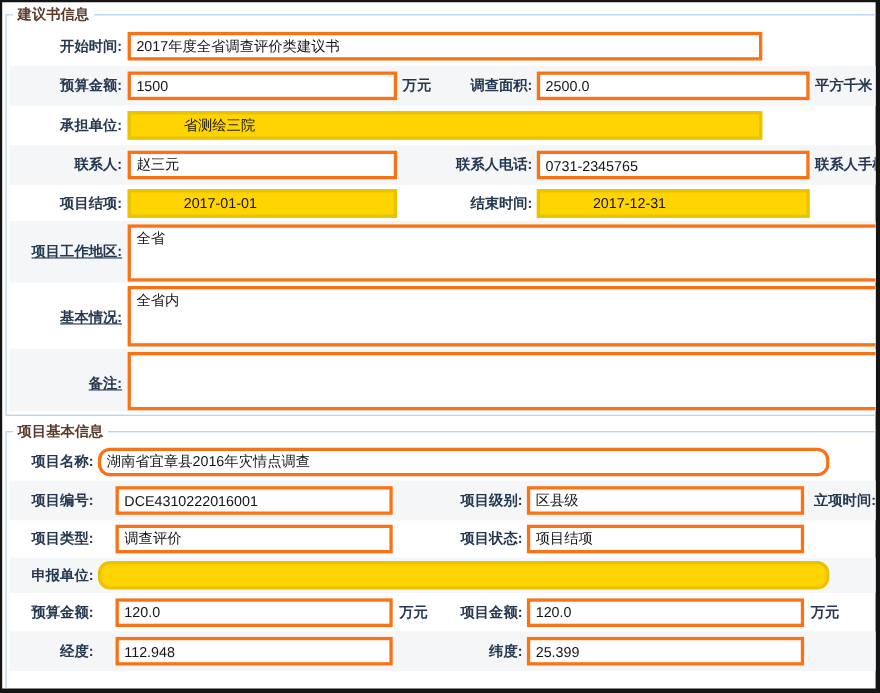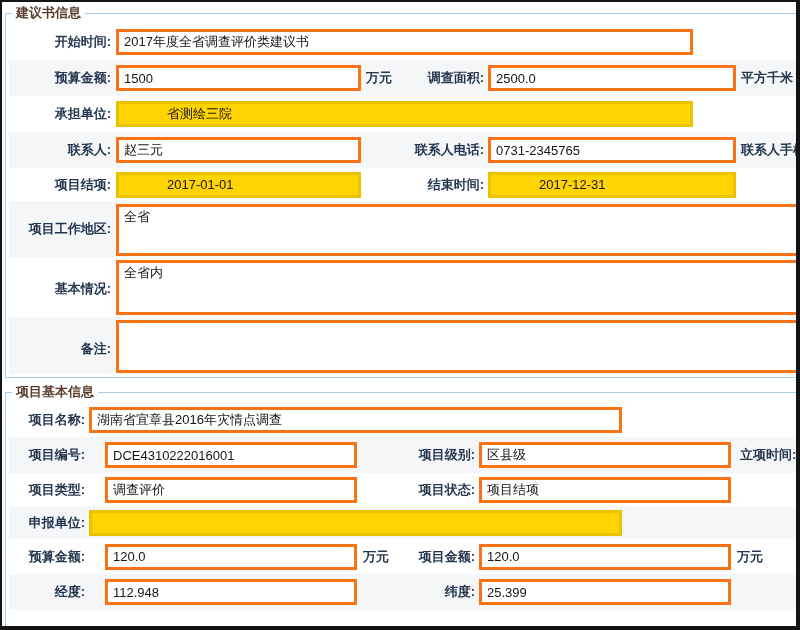--- a/index.html
+++ b/index.html
@@ -54,32 +54,32 @@
   .s1 .f2   { width:248px; margin-left:4px; }
   .s1 .u2   { margin-left:5px; }
   .s1 .wide { width:577px; margin-left:5px; }
   .s1 .r5 { min-height:33px; }
   .s1 .r6 { min-height:56px; }
   .s1 .r7 { min-height:60px; }
   .s1 .r8 { min-height:57px; }
   .s1 .r6 textarea { height:52px; }
   .s1 .r7 textarea { height:55px; }
   .s1 .r8 textarea { height:53px; }
-  .s1 .top .lbl1 { padding-top:18px; }
+  .s1 .top .lbl1 { padding-top:18px;text-decoration:underline; }
   .s1 .r6.top .lbl1 { padding-top:18px; }
   
   .s2 .row { min-height:34px; }
   .s2 .lbl1 { width:76px; }
   .s2 .f1   { width:252px; margin-left:20px; }
   .s2 .u1   { width:36px;  margin-left:6px; }
   .s2 .sp1  { width:36px;  margin-left:6px; flex:none; }
   .s2 .lbl2 { width:76px; }
   .s2 .f2   { width:252px; margin-left:4px; }
   .s2 .u2   { margin-left:6px; }
-  .s2 .wide { width:533px; margin-left:4px; }
+  .s2 .wide { width:665px; margin-left:4px;border-radius:11px; }
   .s2 .lbl3 { margin-left:9px; }
   .s2 .clip { width:16px; margin-left:4px; overflow:hidden; padding:0 2px; }
 </style>
 </head>
 <body>
 
 <div class="page">
 
   <fieldset class="s1">
     <legend>建议书信息</legend>

